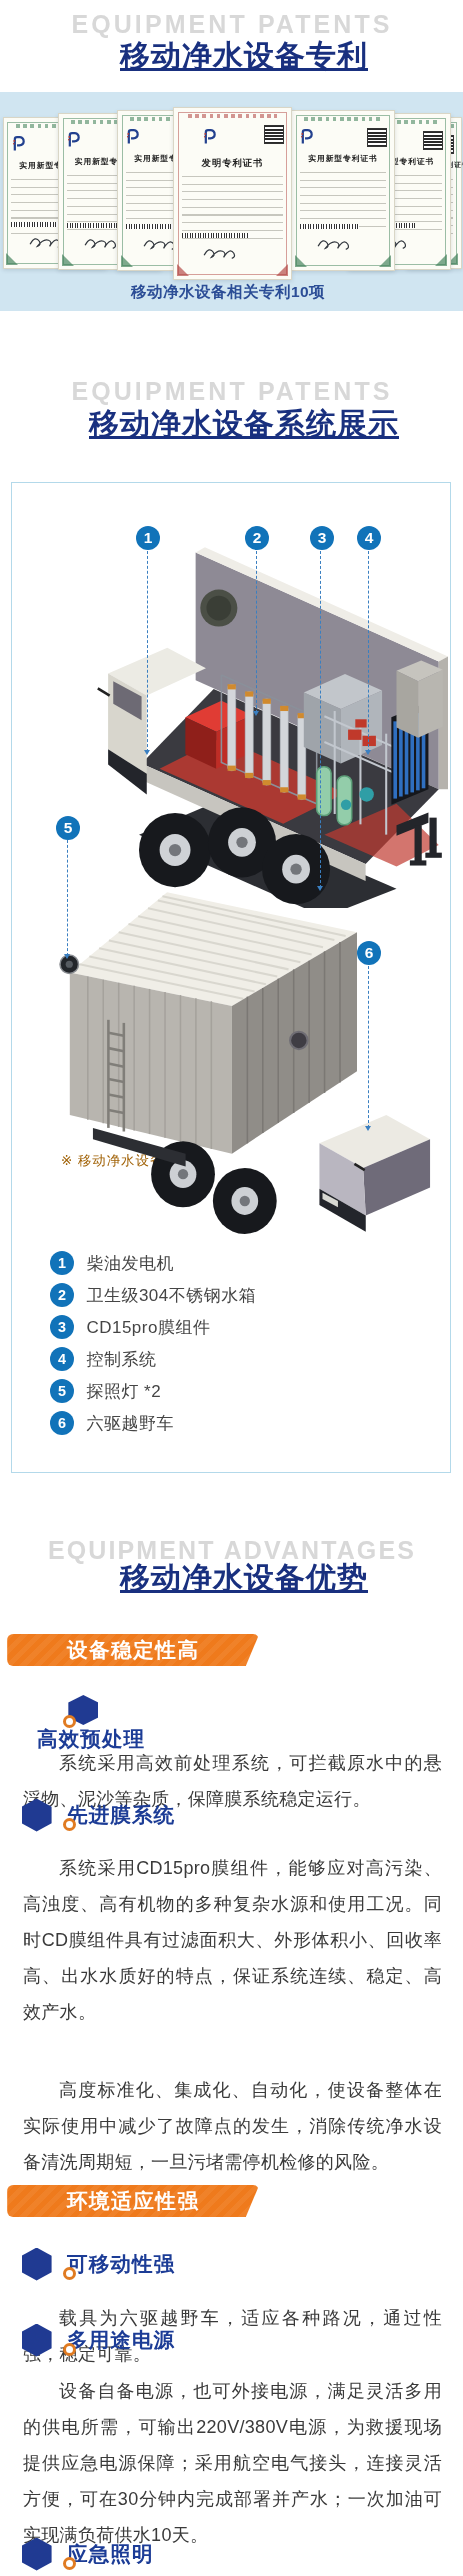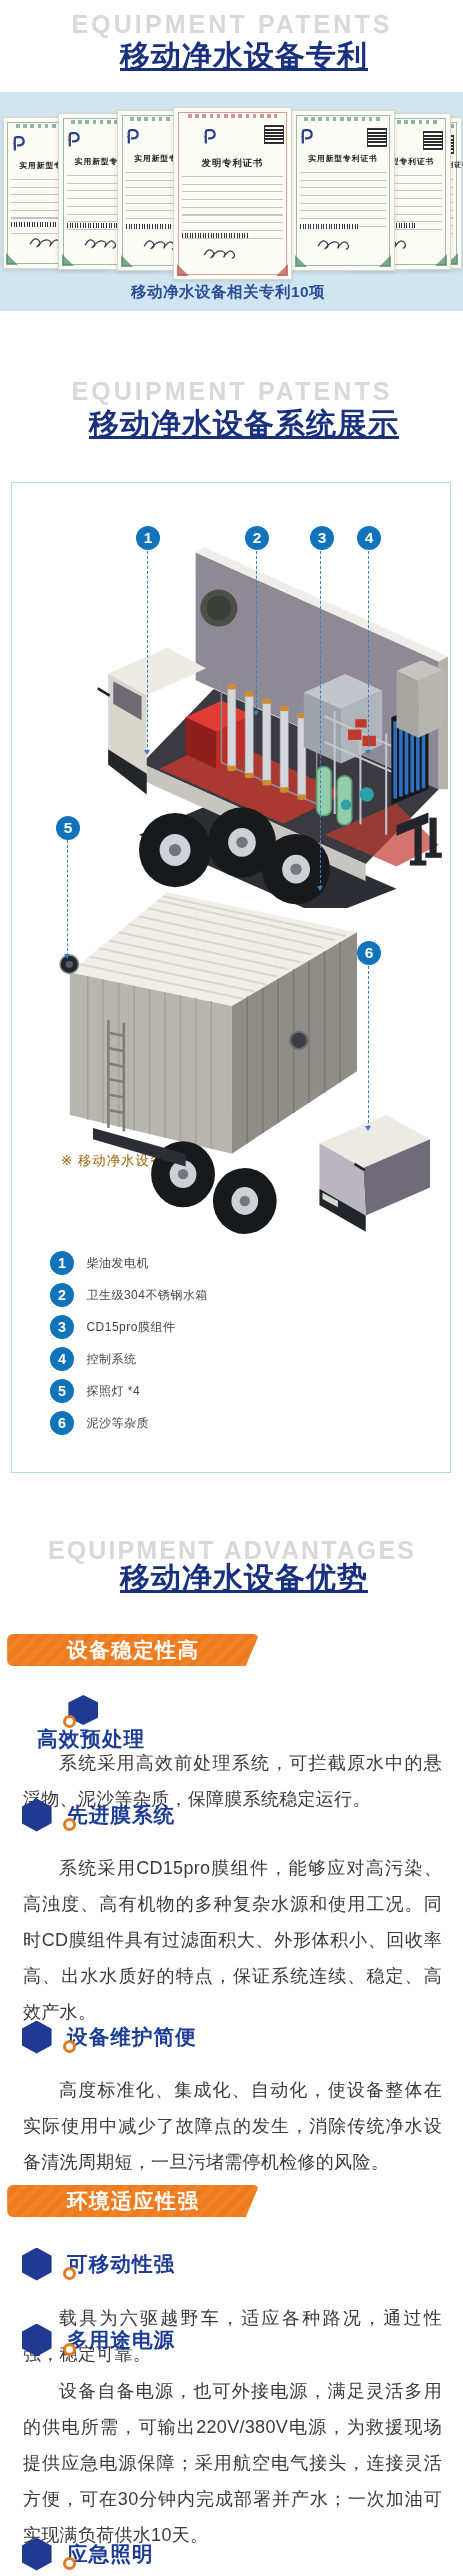--- a/index.html
+++ b/index.html
@@ -29,21 +29,21 @@
   .cert.red{--ac:#b0413e;}
   .caption-blue{left:0;top:282px;width:456px;text-align:center;font-weight:bold;color:#2b4d96;font-size:15.5px;letter-spacing:0.5px;}
   
   .panel{left:11.3px;top:482px;width:438px;height:989px;border:1.5px solid #b3d9ea;background:#ffffff;}
   .co-badge{position:absolute;width:24px;height:24px;border-radius:50%;background:#1173b9;color:#fff;font-weight:bold;font-size:15.5px;line-height:24px;text-align:center;z-index:6;}
   .co-line{position:absolute;width:0;border-left:1.5px dashed #3a7fc1;z-index:5;}
   .co-line::after{content:"";position:absolute;left:-4.1px;bottom:-5.7px;border:3.6px solid transparent;border-top:5.7px solid #3a7fc1;}
   .note{left:61px;top:1152px;font-size:13.4px;color:#a16207;letter-spacing:1px;}
   .legend-row{position:absolute;left:50px;height:24px;display:flex;align-items:center;}
   .legend-num{width:24px;height:24px;border-radius:50%;background:#1173b9;color:#fff;font-weight:bold;font-size:14.4px;line-height:24px;text-align:center;flex:0 0 24px;}
-  .legend-label{margin-left:12.4px;font-size:12px;color:#454545;letter-spacing:0.5px;white-space:nowrap;}
+  .legend-label{margin-left:12.4px;font-size:17px;color:#454545;letter-spacing:0.5px;white-space:nowrap;}
   
   .ribbon{position:absolute;left:7.2px;width:252px;height:32px;background:#ef7a1c;border-radius:6.2px;
      clip-path:polygon(0 0,100% 0,calc(100% - 13.4px) 100%,0 100%);
      color:#fff;font-weight:bold;font-size:20.6px;line-height:32px;text-align:center;letter-spacing:1.5px;
      background-image:repeating-linear-gradient(135deg,rgba(255,255,255,.06) 0 5.2px,rgba(0,0,0,0) 5.2px 10.3px);}
   .ribbon-fold{position:absolute;left:0;width:0;height:0;border-top:15.5px solid #b85c12;border-left:7.7px solid transparent;z-index:-1;}
   .sub{position:absolute;left:21.6px;display:flex;align-items:center;height:34px;}
   .hex{width:30px;height:33px;background:#203a92;clip-path:polygon(50% 0,100% 25%,100% 75%,50% 100%,0 75%,0 25%);position:relative;flex:0 0 30px;}
   .ring{position:absolute;left:41px;top:19.6px;width:7.7px;height:7.7px;border:3.6px solid #e07b22;border-radius:50%;background:#fff;}
   .sub-title{margin-left:15.5px;font-size:20.6px;font-weight:bold;color:#1c3c96;letter-spacing:1px;white-space:nowrap;}
@@ -394,25 +394,25 @@
   <div class="legend-row" style="top:1315px;">
     <span class="legend-num">3</span>
     <span class="legend-label">CD15pro膜组件</span>
   </div>
   <div class="legend-row" style="top:1347px;">
     <span class="legend-num">4</span>
     <span class="legend-label">控制系统</span>
   </div>
   <div class="legend-row" style="top:1379px;">
     <span class="legend-num">5</span>
-    <span class="legend-label">探照灯 *4</span>
+    <span class="legend-label">探照灯 *2</span>
   </div>
   <div class="legend-row" style="top:1411px;">
     <span class="legend-num">6</span>
-    <span class="legend-label">泥沙等杂质</span>
+    <span class="legend-label">六驱越野车</span>
   </div>
 
   <div class="abs en-ghost" style="top:1536px;letter-spacing:2.1px;">EQUIPMENT ADVANTAGES</div>
   <div class="abs cn-title" style="top:1558px;">移动净水设备优势</div>
 
   <div class="ribbon abs" style="top:1634px;">设备稳定性高</div>
   <div class="ribbon-fold abs" style="top:1666px;"></div>
 
   <div class="sub" style="top:1695px;flex-direction:column;">
     <span class="hex"></span>
@@ -421,25 +421,20 @@
   </div>
   <p class="para" style="top:1727px;">系统采用高效前处理系统，可拦截原水中的悬浮物、泥沙等杂质，保障膜系统稳定运行。</p>
 
   <div class="sub" style="top:1798px;">
     <span class="hex"></span>
       <span class="ring"></span>
     <span class="sub-title">先进膜系统</span>
   </div>
   <p class="para" style="top:1832px;">系统采用CD15pro膜组件，能够应对高污染、高浊度、高有机物的多种复杂水源和使用工况。同时CD膜组件具有过滤面积大、外形体积小、回收率高、出水水质好的特点，保证系统连续、稳定、高效产水。</p>
 
-  <div class="sub" style="top:2020px;">
-    <span class="hex"></span>
-      <span class="ring"></span>
-    <span class="sub-title">设备维护简便</span>
-  </div>
   <p class="para" style="top:2054px;">高度标准化、集成化、自动化，使设备整体在实际使用中减少了故障点的发生，消除传统净水设备清洗周期短，一旦污堵需停机检修的风险。</p>
 
   <div class="ribbon abs" style="top:2185px;">环境适应性强</div>
   <div class="ribbon-fold abs" style="top:2217px;"></div>
 
   <div class="sub" style="top:2247px;text-align:right;">
     <span class="hex"></span>
       <span class="ring"></span>
     <span class="sub-title">可移动性强</span>
   </div>

